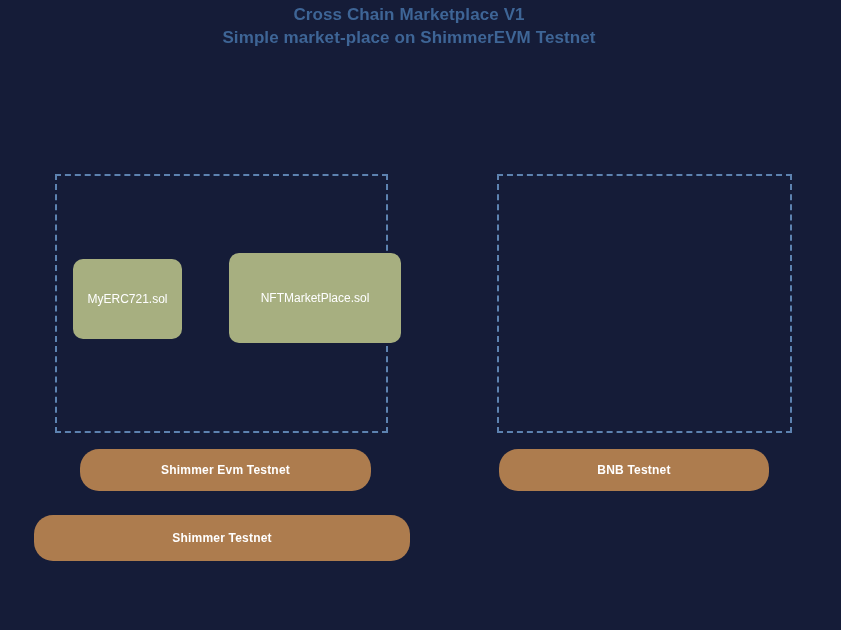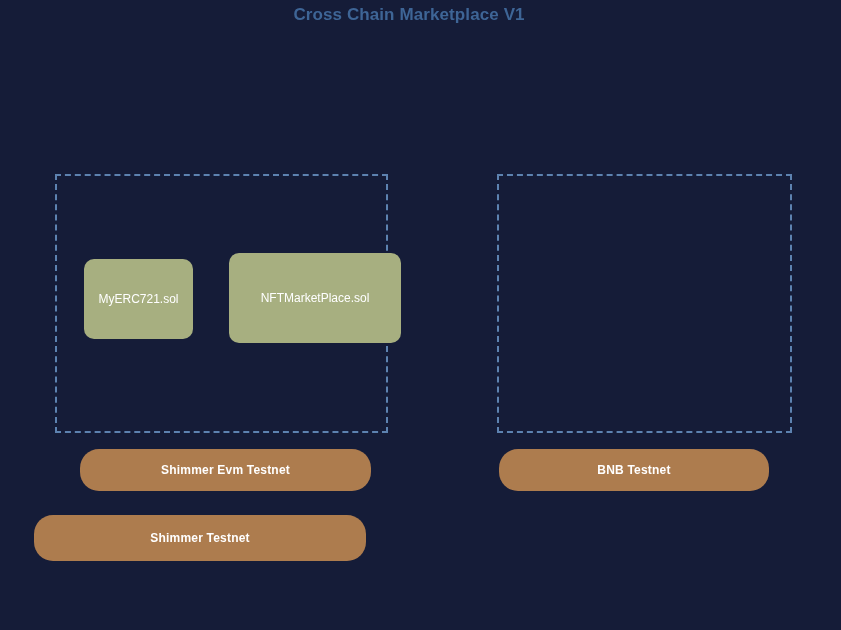--- a/index.html
+++ b/index.html
@@ -64,21 +64,21 @@
     box-sizing: border-box;
   }
   .contract-label {
     color: #ffffff;
     font-size: 12px;
     font-weight: normal;
     text-align: center;
     white-space: nowrap;
   }
   #contract-erc721 {
-    left: 84px;
+    left: 73px;
     top: 259px;
     width: 109px;
     height: 80px;
   }
   #contract-marketplace {
     left: 229px;
     top: 253px;
     width: 172px;
     height: 90px;
   }
@@ -109,29 +109,30 @@
   }
   #bar-bnb {
     left: 499px;
     top: 449px;
     width: 270px;
     height: 42px;
   }
   #bar-shimmer {
     left: 34px;
     top: 515px;
-    width: 332px;
+    width: 376px;
     height: 46px;
   }
 </style>
 </head>
 <body>
 
 <div class="title-block">
   <div class="title-line">Cross Chain Marketplace V1</div>
+  <div class="title-line">Simple market-place on ShimmerEVM Testnet</div>
 </div>
 
 <div class="network-zone" id="zone-left"></div>
 
 <div class="network-zone" id="zone-right"></div>
 
 <div class="contract-box" id="contract-erc721">
   <span class="contract-label">MyERC721.sol</span>
 </div>
 

